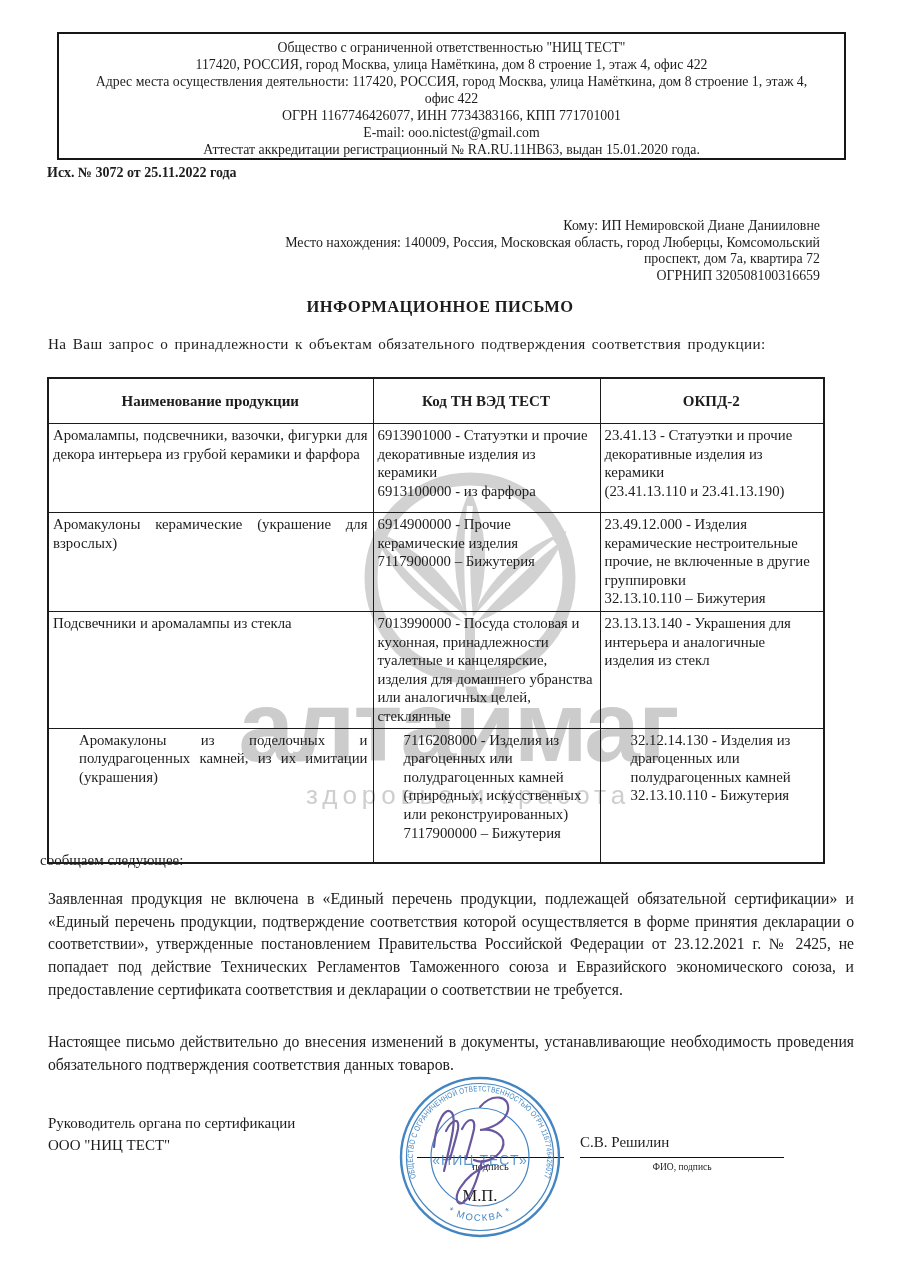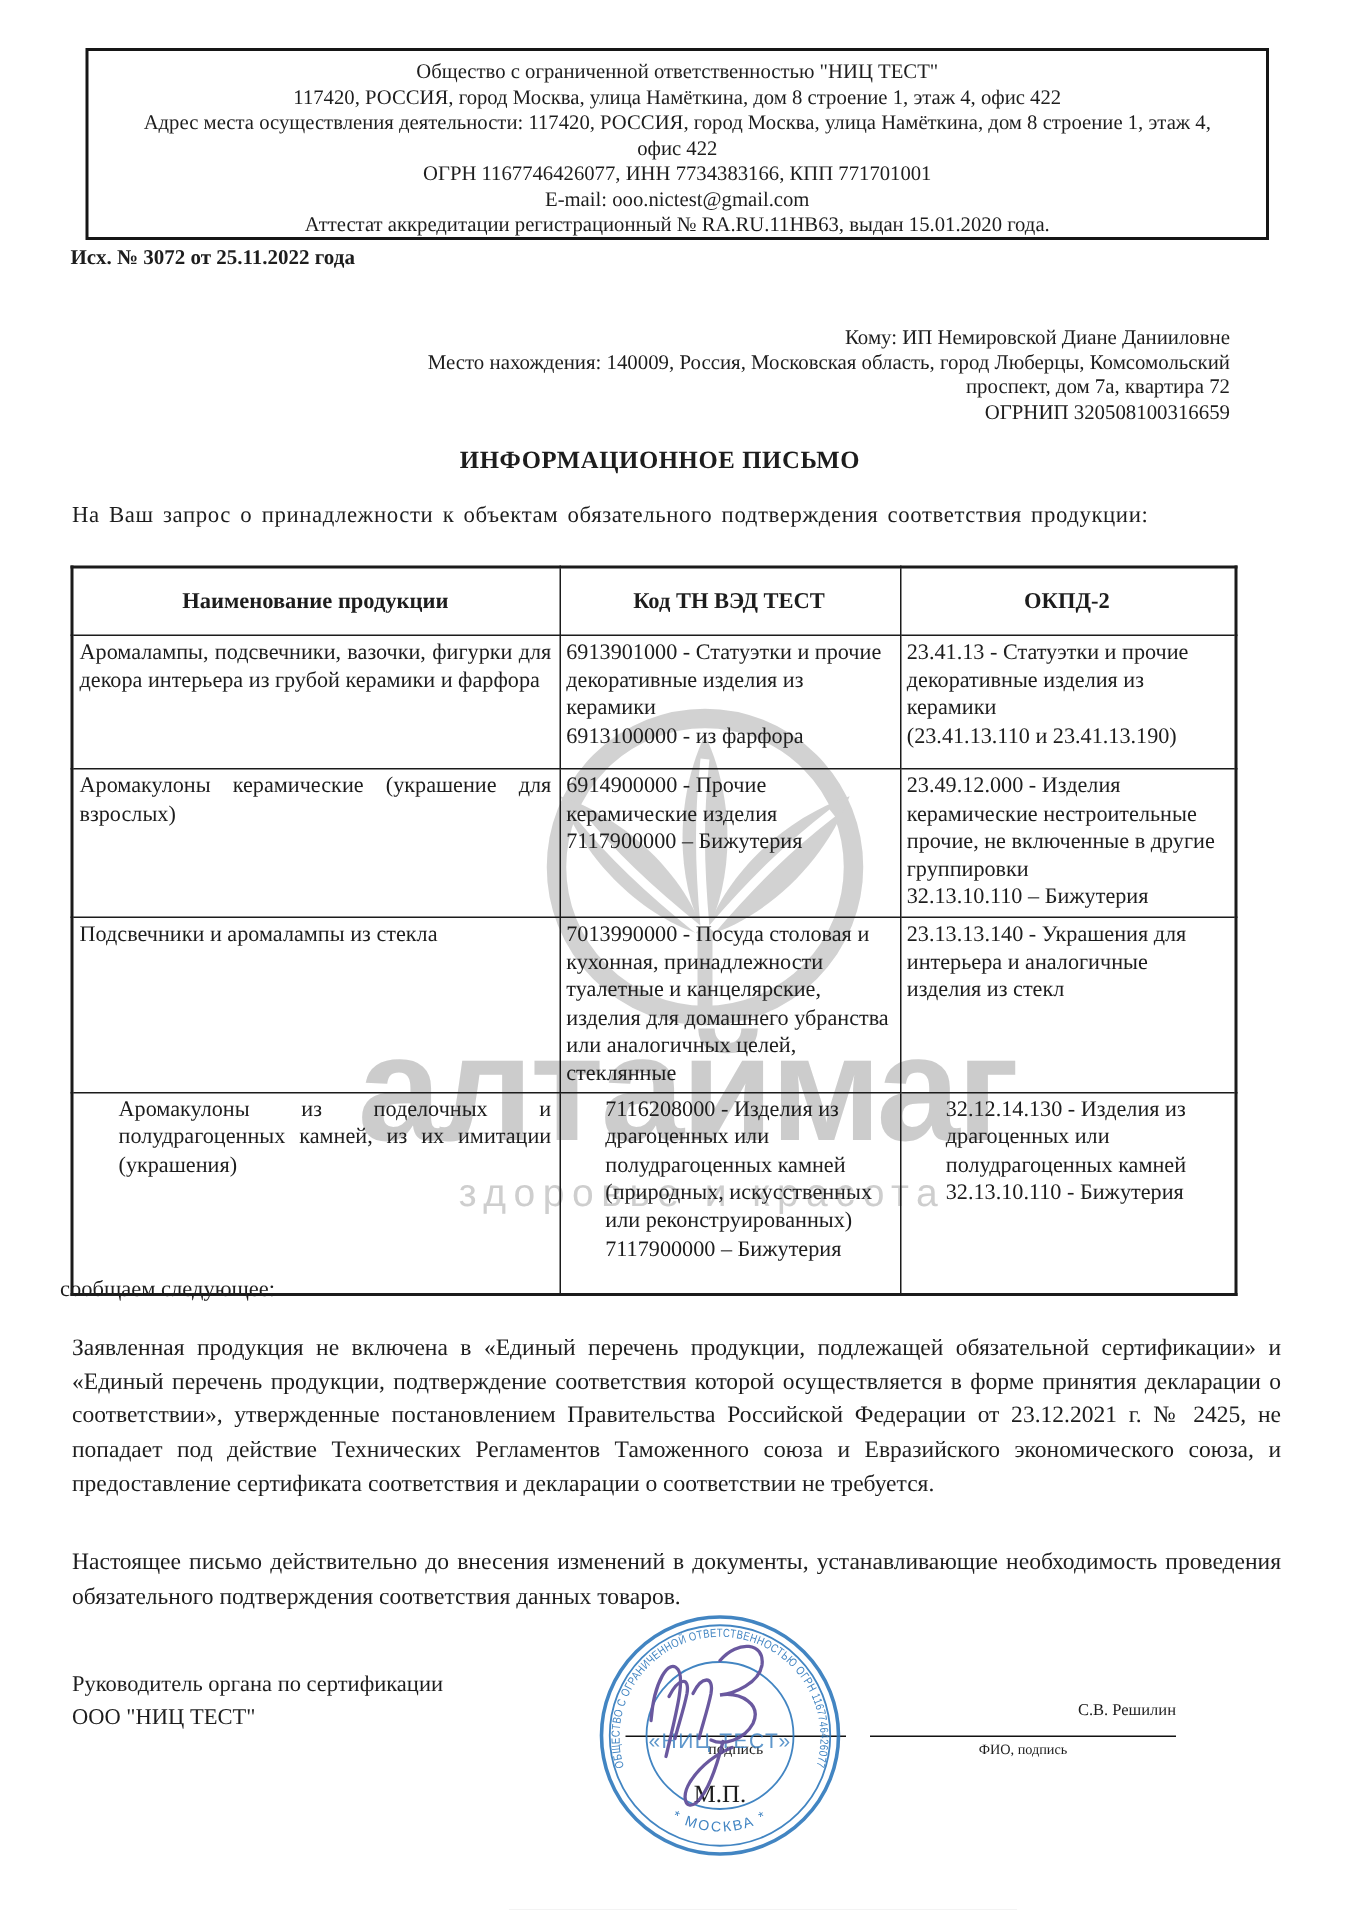--- a/index.html
+++ b/index.html
@@ -44,21 +44,21 @@
   
   .followup{position:absolute;left:40px;top:852px;font-size:15px;}
   .para{position:absolute;left:48px;width:806px;text-align:justify;font-size:15.7px;line-height:22.7px;}
   .p1{top:888px;} .p2{top:1031px;}
   
   .sig-position{position:absolute;left:48px;top:1113px;font-size:15px;line-height:21.5px;white-space:pre-line;}
   .line-left{position:absolute;left:417px;top:1157px;width:147px;border-top:1.7px solid #111;z-index:2;}
   .label-sign{position:absolute;left:417px;top:1161px;width:147px;text-align:center;font-size:10.5px;z-index:2;}
   .mp{position:absolute;left:415px;top:1186px;width:130px;text-align:center;font-size:16.5px;z-index:2;}
   .line-right{position:absolute;left:580px;top:1157px;width:204px;border-top:1.7px solid #111;}
-  .sig-name{position:absolute;left:580px;top:1134px;width:204px;text-align:right;font-size:11px;}
+  .sig-name{position:absolute;left:580px;top:1134px;width:204px;text-align:left;font-size:15px;}
   .label-fio{position:absolute;left:580px;top:1162px;width:204px;text-align:center;font-size:9.5px;}
   .stamp{position:absolute;left:394px;top:1071px;z-index:3;opacity:.9;}
 </style>
 </head>
 <body>
 
 <div class="page">
 
   <svg class="wm-logo" width="236" height="236" viewBox="0 0 236 236">
     <circle cx="118" cy="116" r="99" fill="none" stroke="#c7c7c7" stroke-width="13"></circle>

